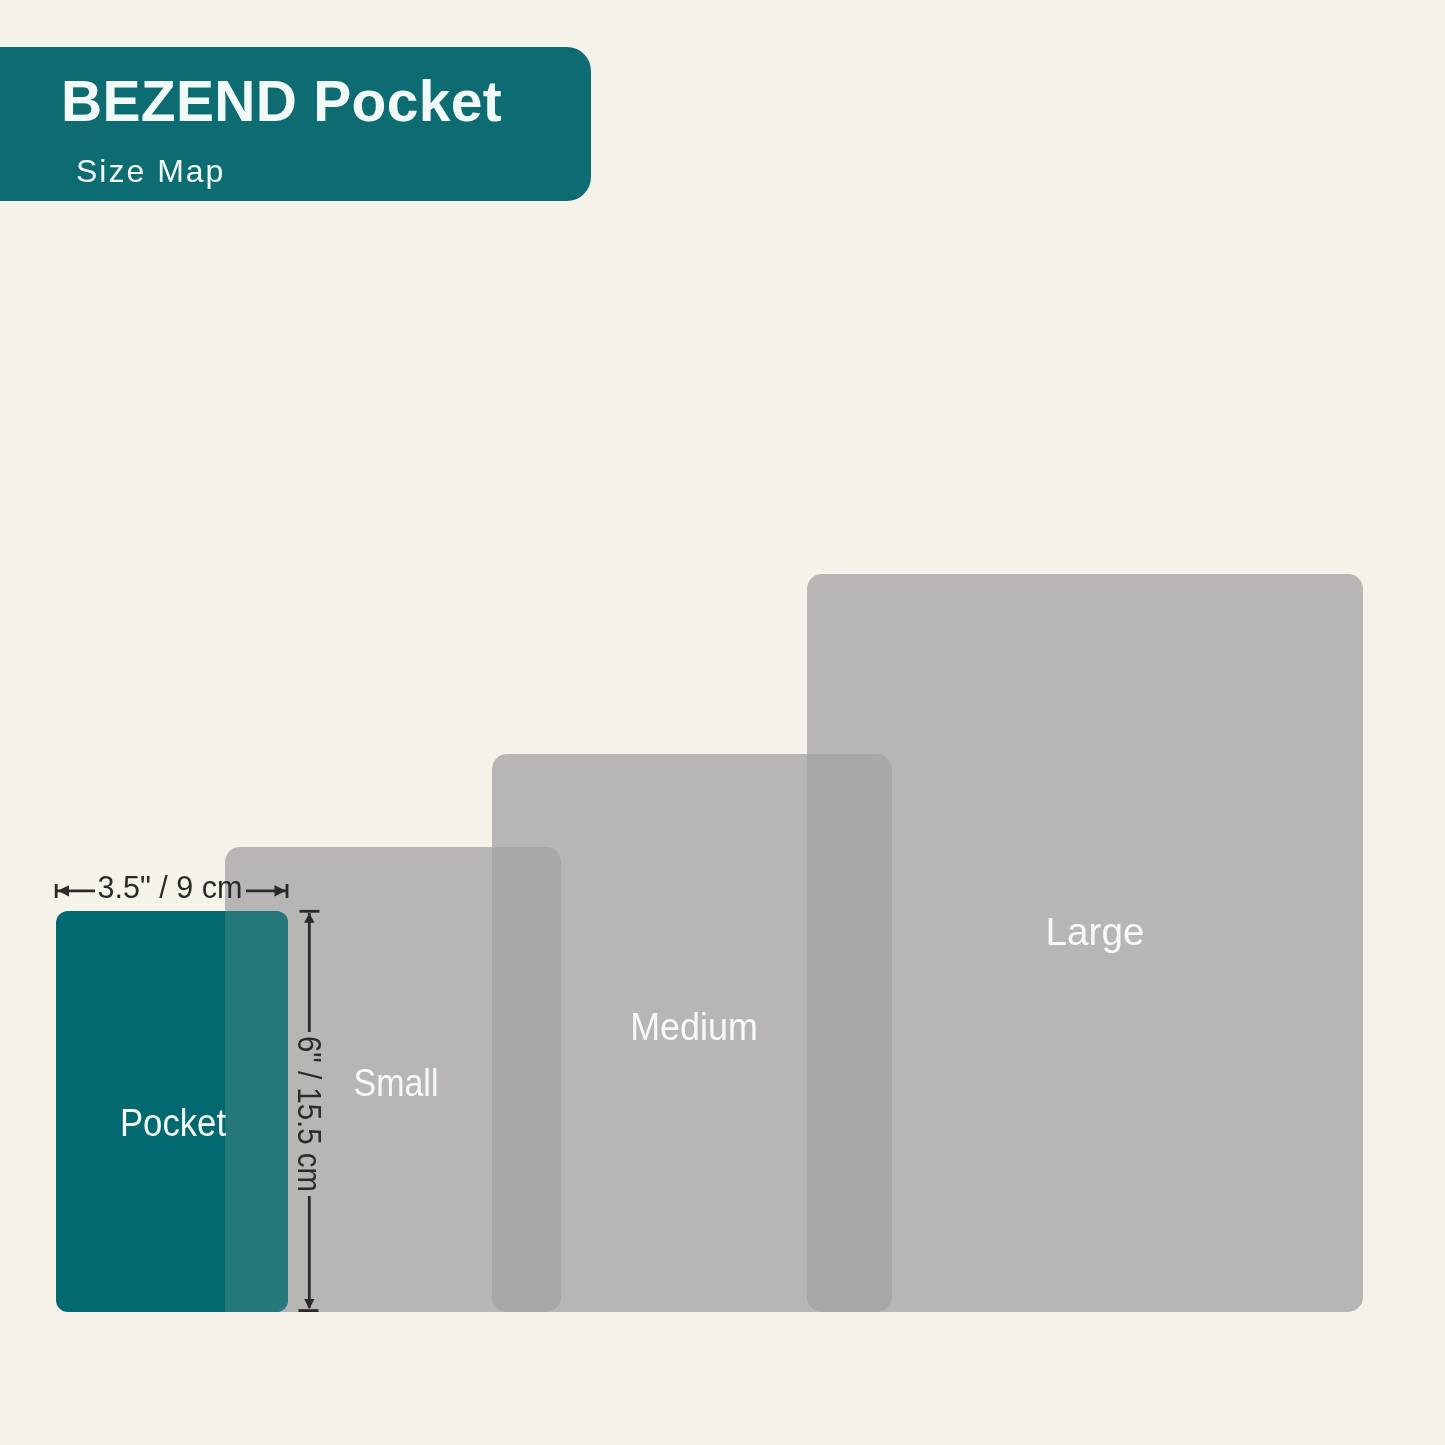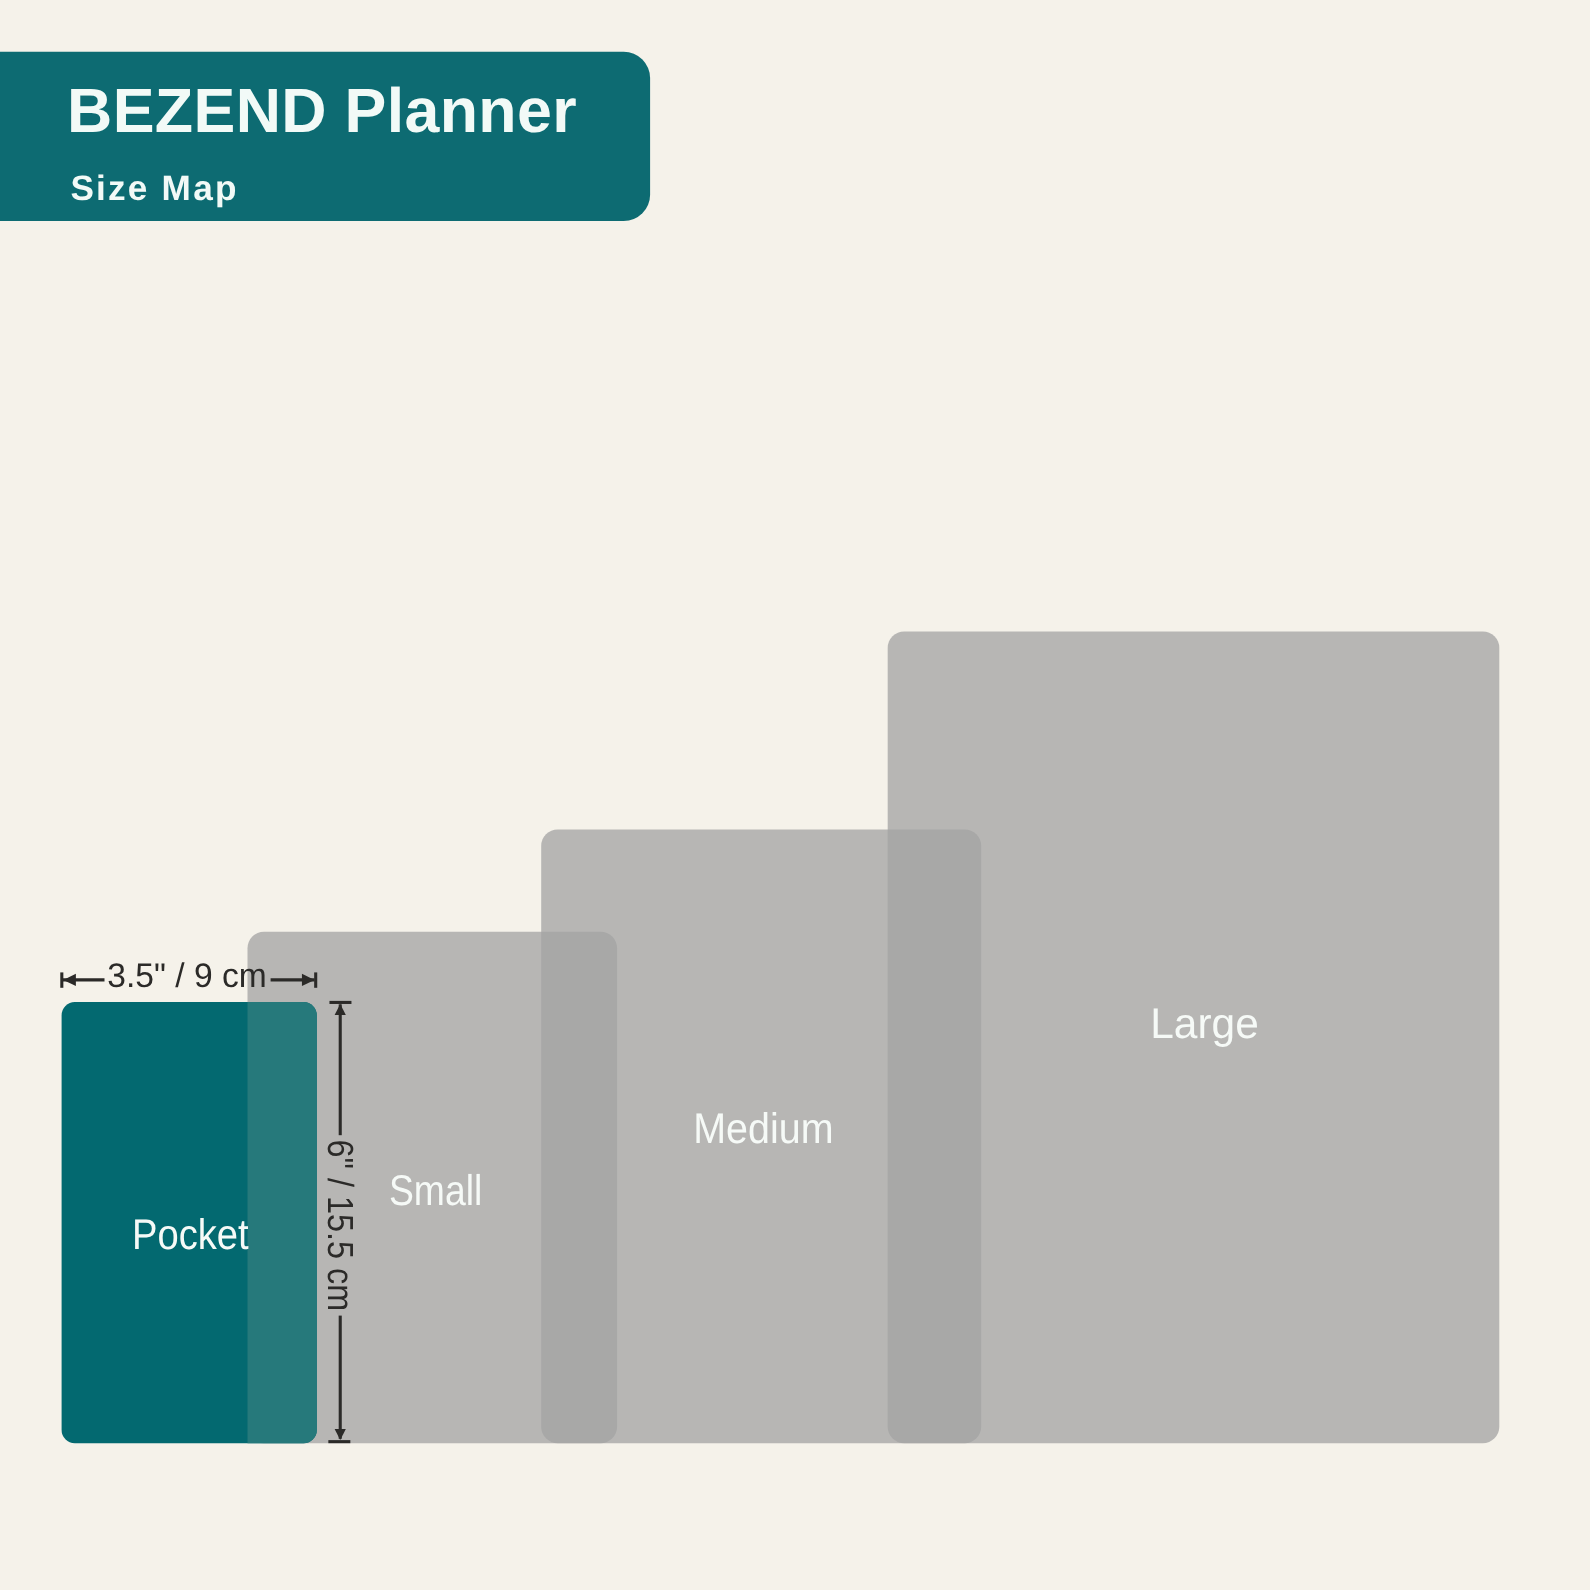--- a/index.html
+++ b/index.html
@@ -5,23 +5,23 @@
   html,body{margin:0;padding:0}
   body{width:1445px;height:1445px;position:relative;background:#F5F2EA;
        font-family:"Liberation Sans",sans-serif;overflow:hidden}
   .abs{position:absolute}
 </style>
 </head>
 <body>
 
 <div class="abs" style="left:-30px;top:47px;width:621px;height:154px;background:#0D6B72;border-radius:24px"></div>
 
-<div class="abs" style="left:61px;top:73px;font-size:57px;font-weight:bold;color:#F2FAF7;letter-spacing:0.3px;line-height:1">BEZEND Planner</div>
+<div class="abs" style="left:61px;top:73px;font-size:57px;font-weight:bold;color:#F2FAF7;letter-spacing:0.3px;line-height:1">BEZEND Pocket</div>
 
-<div class="abs" style="left:64px;top:155px;font-size:32px;font-weight:bold;color:#F2FAF7;letter-spacing:2px;line-height:1">Size Map</div>
+<div class="abs" style="left:76px;top:155px;font-size:32px;font-weight:normal;color:#F2FAF7;letter-spacing:2px;line-height:1">Size Map</div>
 
 <div class="abs" style="left:224.5px;top:847px;width:336px;height:465px;background:rgba(163,163,163,0.76);border-radius:15px"></div>
 
 <div class="abs" style="left:492px;top:754px;width:400px;height:558px;background:rgba(163,163,163,0.76);border-radius:15px"></div>
 
 <div class="abs" style="left:806.6px;top:574px;width:556px;height:738px;background:rgba(163,163,163,0.76);border-radius:15px"></div>
 
 <div class="abs" style="left:55.5px;top:910.6px;width:232px;height:401px;background:#036970;border-radius:12px"></div>
 
 <div class="abs" style="left:224.6px;top:910.6px;width:63px;height:401px;background:#26797B;border-radius:0 12px 12px 0"></div>

